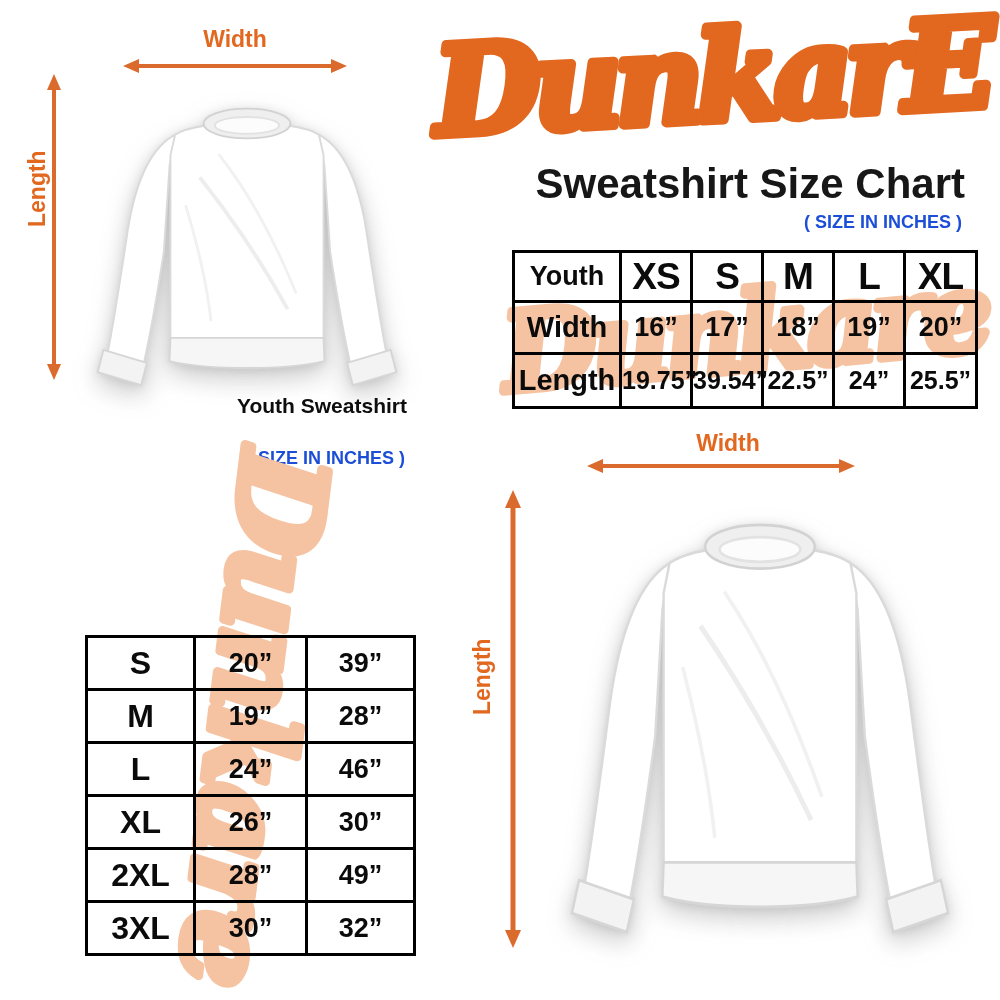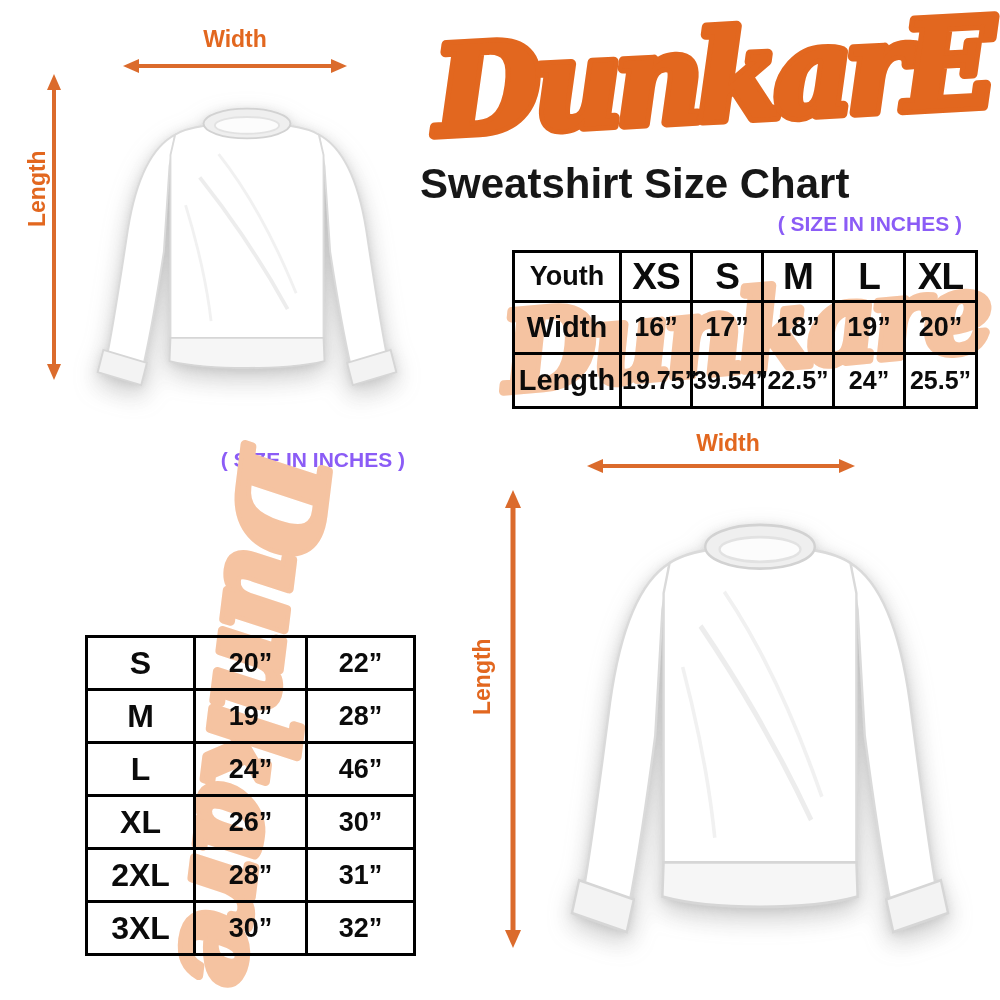--- a/index.html
+++ b/index.html
@@ -16,22 +16,22 @@
   .accent-stroke{stroke:var(--arrow);}
   .accent-fill{fill:var(--arrow);}
   .rot-wrap{transform:translate(-50%,-50%) rotate(-90deg);white-space:nowrap;}
 
   
   .script{font-family:"DejaVu Serif",serif;font-style:italic;font-weight:bold;
           stroke-linejoin:round;stroke-linecap:round;paint-order:stroke;}
   .logo-text{fill:var(--accent);stroke:var(--accent);stroke-width:10px;font-size:122px;letter-spacing:-7px;}
   .wm-text{fill:var(--watermark);stroke:var(--watermark);stroke-width:9px;letter-spacing:-5px;}
 
-  .main-title{font-size:42px;font-weight:bold;color:#171717;text-align:left;letter-spacing:0px;}
-  .units-note{font-size:21px;font-weight:bold;color:#8b5cf6;}
+  .main-title{font-size:42px;font-weight:bold;color:#171717;text-align:right;letter-spacing:0px;}
+  .units-note{font-size:18px;font-weight:bold;color:#1d4ed8;}
   .caption{font-size:21px;font-weight:bold;color:#0d0d0d;text-align:center;}
 
   
   table.size-table{border-collapse:collapse;table-layout:fixed;background:transparent;position:relative;z-index:2;}
   table.size-table th,table.size-table td{
     border:3px solid var(--table-border);text-align:center;vertical-align:middle;
     font-weight:bold;background:transparent;padding:0;color:#0b0b0b;
   }
   #youth-table{width:463px;}
   #youth-table tr.hdr th{height:47px;font-size:27px;}
@@ -86,20 +86,21 @@
   <svg class="abs" style="left:45px;top:74px;" width="18" height="306">
     <line x1="9" y1="13" x2="9" y2="293" class="accent-stroke" stroke-width="4"></line>
     <polygon points="9,0 2,16 16,16" class="accent-fill"></polygon>
     <polygon points="9,306 2,290 16,290" class="accent-fill"></polygon>
   </svg>
 
   <svg class="abs shirt" style="left:58px;top:66px;" width="378" height="334" viewBox="0 0 400 360" preserveAspectRatio="none">
     <use href="#sweatshirt-shape"></use>
   </svg>
 
+  <div class="abs caption" style="left:192px;top:394px;width:260px;">Youth Sweatshirt</div>
 
   <svg class="abs" style="left:420px;top:8px;overflow:visible;" width="580" height="155">
     <text x="292" y="112" text-anchor="middle" class="script logo-text" transform="rotate(-3 292 78)">DunkarE</text>
   </svg>
 
   <div class="abs main-title" style="left:420px;top:160px;width:545px;">Sweatshirt Size Chart</div>
 
   <div class="abs units-note" style="left:420px;top:212px;width:542px;text-align:right;">( SIZE IN INCHES )</div>
 
   <svg class="wm-svg" style="left:495px;top:252px;" width="500" height="165">
@@ -152,41 +153,41 @@
   <table id="adult-table" class="size-table abs" style="left:85px;top:476px;">
     <colgroup>
         <col style="width:108px">
         <col style="width:112px">
         <col style="width:108px">
       </colgroup>
     <tbody>
     <tr>
       <th class="size-cell">S</th>
       <td>20”</td>
-      <td>22”</td>
+      <td>39”</td>
     </tr>
     <tr>
       <th class="size-cell">M</th>
       <td>19”</td>
       <td>28”</td>
     </tr>
     <tr>
       <th class="size-cell">L</th>
       <td>24”</td>
       <td>46”</td>
     </tr>
     <tr>
       <th class="size-cell">XL</th>
       <td>26”</td>
       <td>30”</td>
     </tr>
     <tr>
       <th class="size-cell">2XL</th>
       <td>28”</td>
-      <td>31”</td>
+      <td>49”</td>
     </tr>
     <tr>
       <th class="size-cell">3XL</th>
       <td>30”</td>
       <td>32”</td>
     </tr>
 
   </tbody>
     </table>
 

